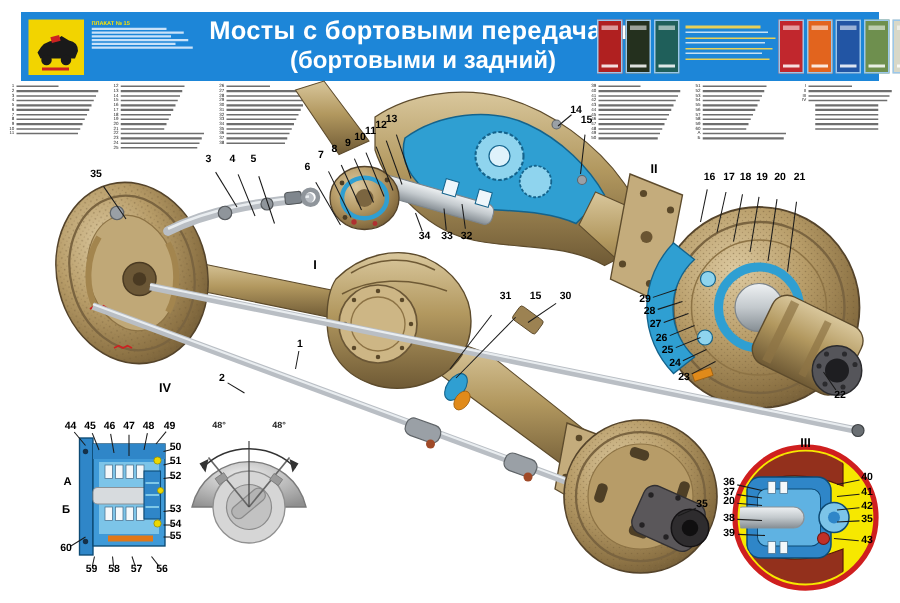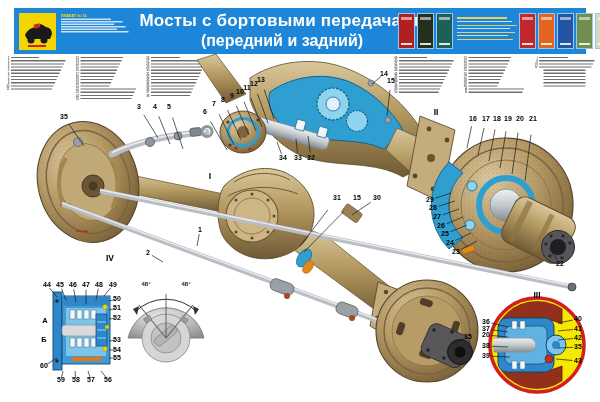--- a/index.html
+++ b/index.html
@@ -65,21 +65,21 @@
             <div class="info-bar" style="width: 123px;"></div>
             <div class="info-bar" style="width: 106px;"></div>
             <div class="info-bar" style="width: 129px;"></div>
             <div class="info-bar" style="width: 112px;"></div>
             <div class="info-bar" style="width: 135px;"></div>
           </div>
       </div>
     </div>
     <div class="title">
       <div class="t1">Мосты с бортовыми передачами</div>
-      <div class="t2">(передний и задний)</div>
+      <div class="t2">(бортовыми и задний)</div>
     </div>
     <div class="covers">
       <span style="display:flex;gap:2px;">
           <span class="cover" style="background: rgb(176, 32, 32);"></span>
           <span class="cover" style="background: rgb(36, 48, 30);"></span>
           <span class="cover" style="background: rgb(31, 95, 90);"></span>
         </span>
       <span class="cover-text">
           <div class="cover-text-bar" style="width: 50px;"></div>
           <div class="cover-text-bar" style="width: 55px;"></div>

